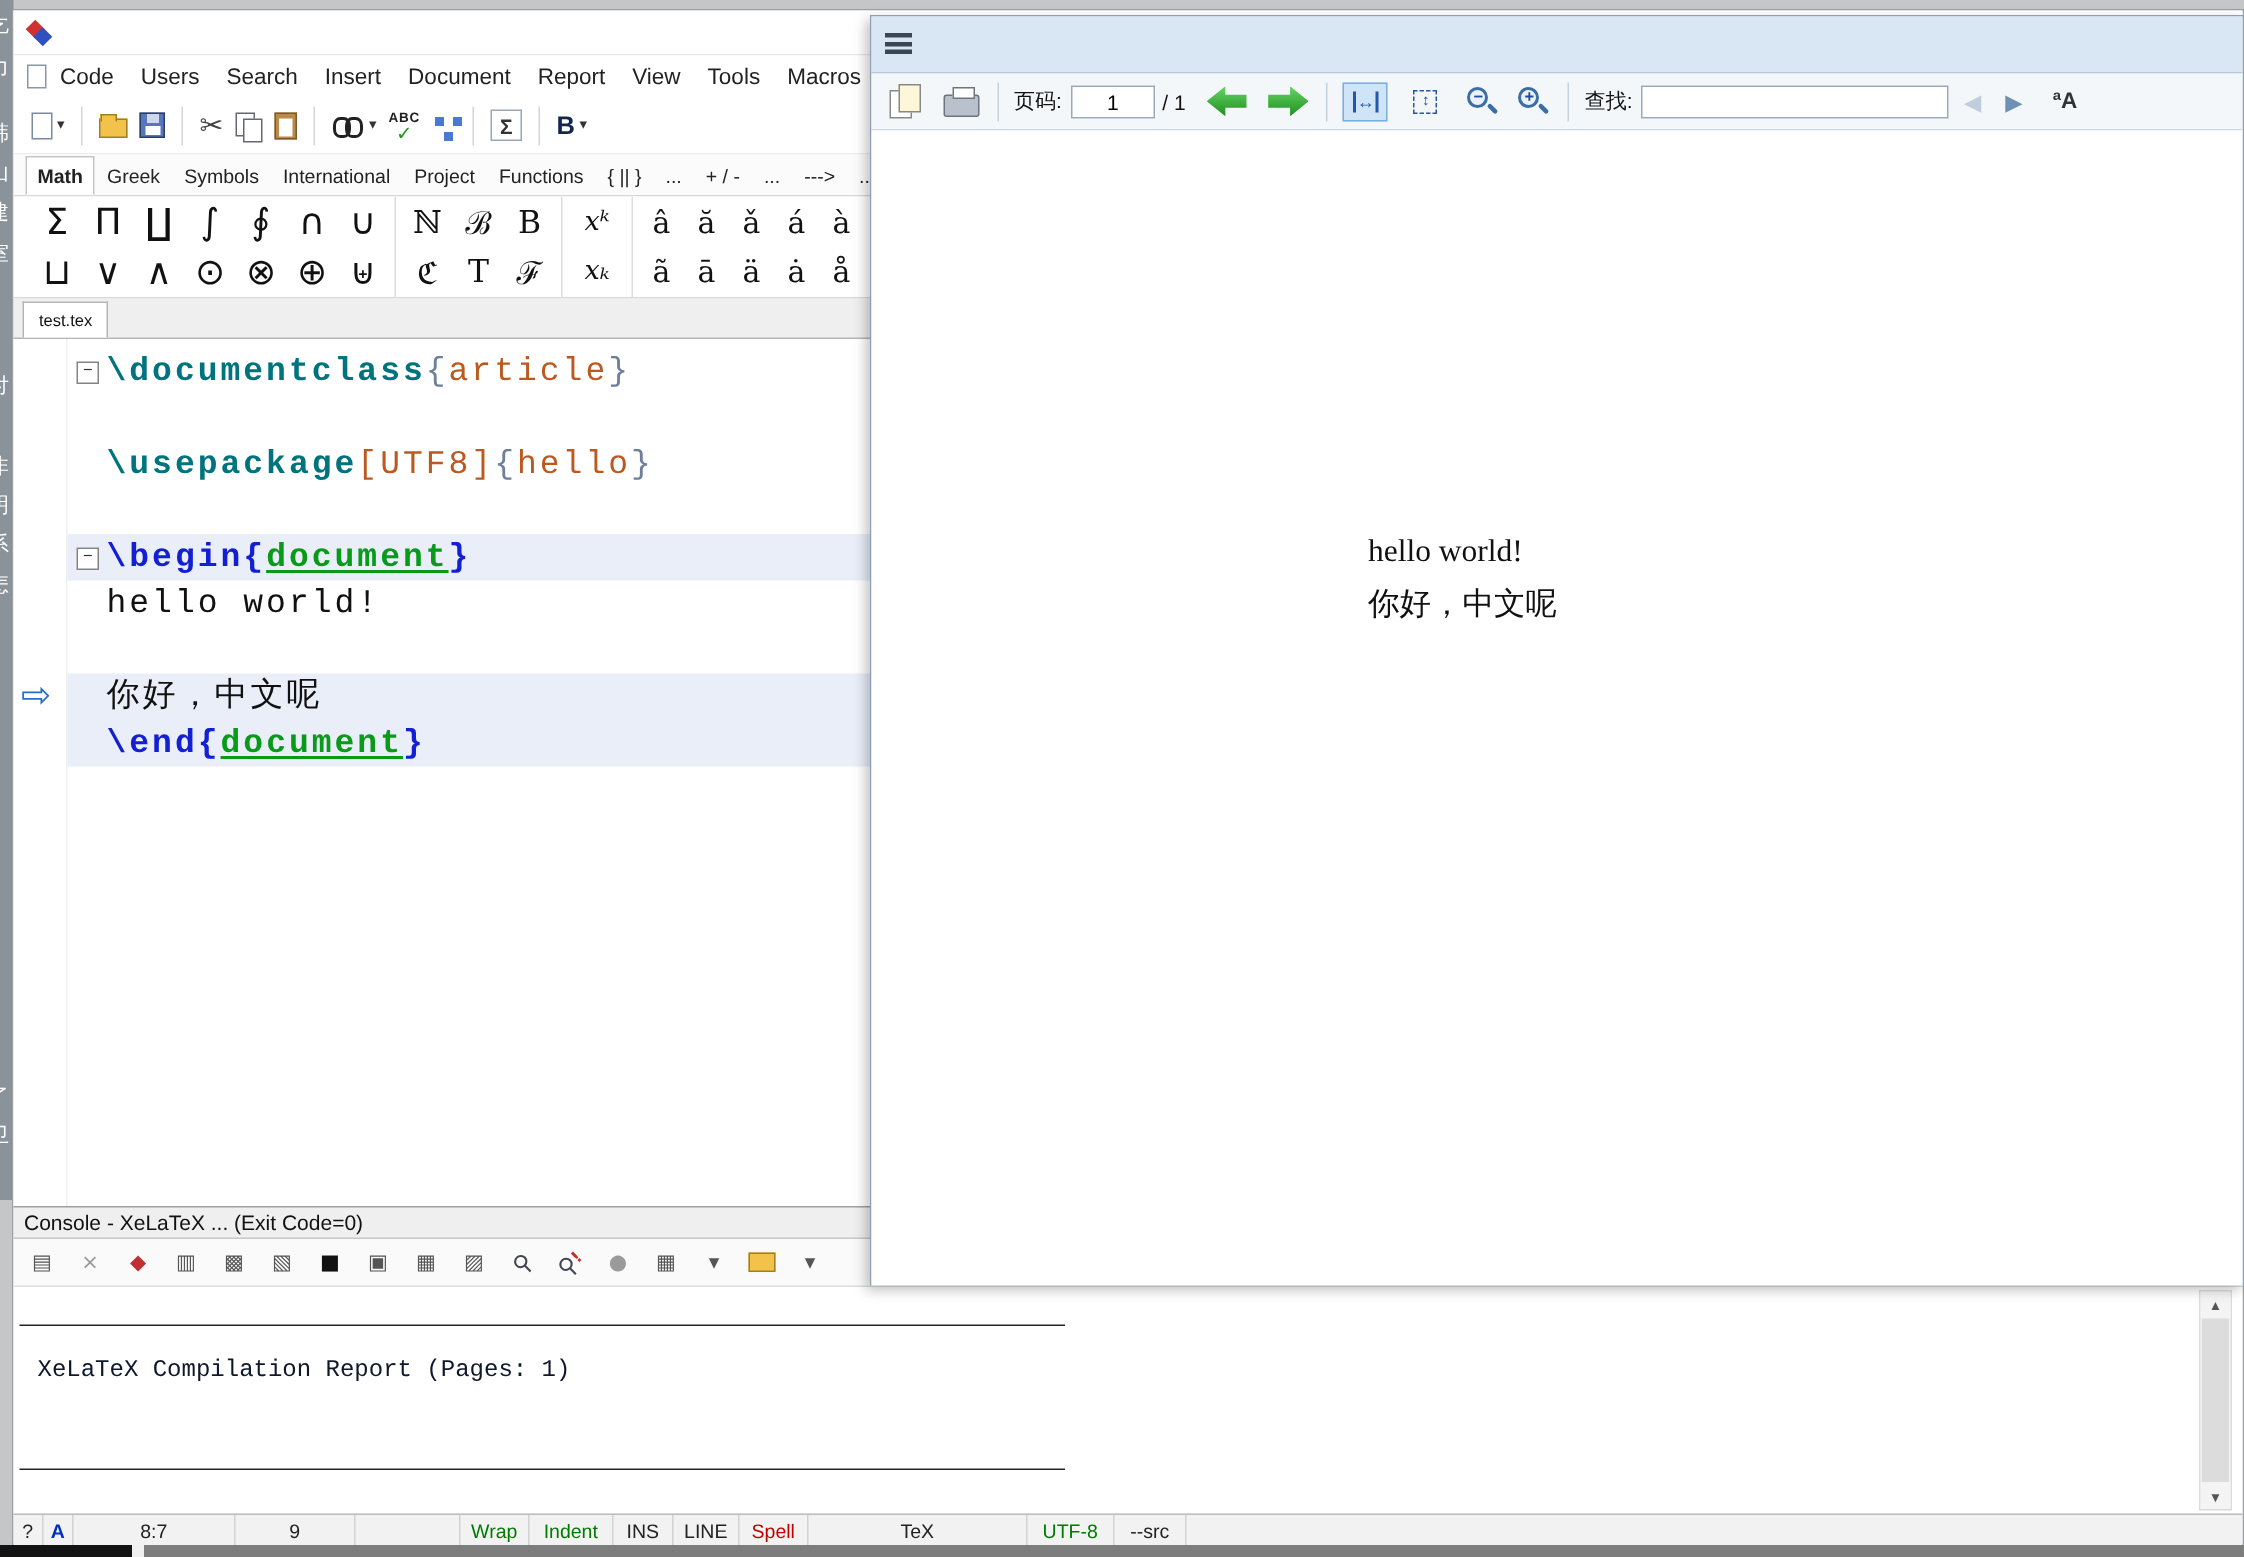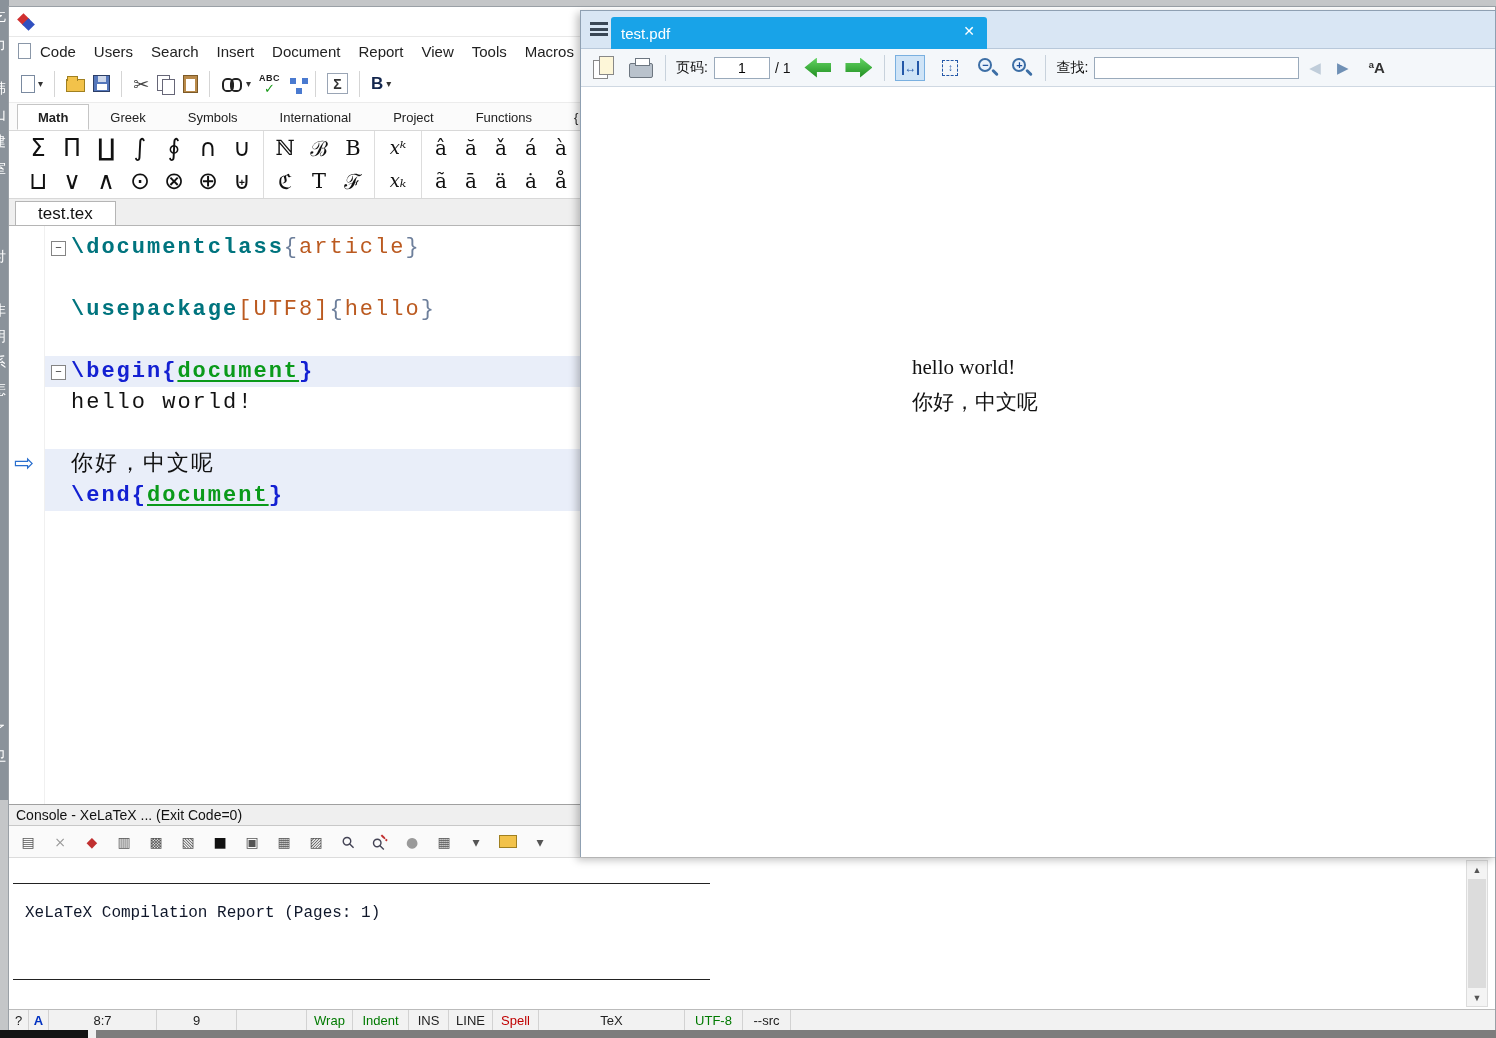--- a/index.html
+++ b/index.html
@@ -48,33 +48,33 @@
   .i-bino::before,.i-bino::after{content:'';position:absolute;top:1px;width:8px;height:10px;border:2px solid #222;border-radius:40%}
   .i-bino::before{left:1px}.i-bino::after{right:1px}
   .i-abc{display:flex;flex-direction:column;align-items:center;line-height:9px}
   .abc-txt{font-size:9px;font-weight:bold;color:#222;letter-spacing:.5px}
   .abc-check{color:#1a9a1a;font-size:13px;line-height:11px}
   .i-tree{width:6px;height:6px;background:#4a7ad0;box-shadow:12px 0 0 #4a7ad0,6px 10px 0 #4a7ad0;margin:2px 8px 8px 2px}
   .i-sigma{width:21px;height:21px;border:1px solid #9aa5b5;font-size:14px;font-weight:bold;color:#333;display:flex;align-items:center;justify-content:center}
   .i-bold{font-size:17px;font-weight:bold;color:#13264d}
   
   .mathtabs{position:absolute;left:0;top:96px;width:100%;height:28px;background:#fbfbfb;border-bottom:1px solid #d8d8d8;display:flex;align-items:flex-end;padding-left:8px}
-  .mtab{font-size:13px;color:#222;padding:5px 20px 4px;border:1px solid transparent;white-space:nowrap}
+  .mtab{font-size:13px;color:#222;padding:5px 7px 4px;border:1px solid transparent;white-space:nowrap}
   .mtab:nth-of-type(1){background:#fff;border-color:#c5c5c5;border-bottom-color:#fff;font-weight:bold}
   
   .mathpanel{position:absolute;left:0;top:124px;width:100%;height:68px;background:#fff;border-bottom:1px solid #d8d8d8;display:flex;padding-left:8px;overflow:hidden}
   .mgroup{border-right:1px solid #ddd;padding:0 4px}
   .mrow{display:flex;height:33px;align-items:center}
   .mcell{display:inline-flex;width:34px;height:32px;align-items:center;justify-content:center;color:#111;font-family:"DejaVu Sans",sans-serif;font-size:24px}
   .g1 .mcell{font-size:21px;font-family:"DejaVu Serif",serif}
   .g2 .mcell{width:38px;font-size:18px;font-style:italic;font-family:"DejaVu Serif",serif}
   .g3 .mcell{width:30px;font-size:20px;font-family:"DejaVu Serif",serif}
   
   .doctabs{position:absolute;left:0;top:192px;width:100%;height:27px;background:#efefef;border-bottom:1px solid #b5b5b5}
-  .doctab{position:absolute;left:6px;bottom:0;height:24px;padding:0 22px;background:#fff;border:1px solid #b5b5b5;border-bottom:none;font-size:17px;color:#111;display:flex;align-items:center}
+  .doctab{position:absolute;left:6px;bottom:0;height:24px;padding:0 10px;background:#fff;border:1px solid #b5b5b5;border-bottom:none;font-size:11px;color:#111;display:flex;align-items:center}
   
   .editor{position:absolute;left:0;top:219px;width:100%;height:578px;background:#fff;overflow:hidden}
   .gutter{position:absolute;left:0;top:0;width:36px;height:100%;background:#fff;border-right:1px solid #f0f0f0}
   .cur-arrow{position:absolute;left:5px;top:222px;font-size:24px;color:#2a6fce;line-height:31px;font-family:"DejaVu Sans",sans-serif}
   #code-lines{position:absolute;left:36px;top:6px;right:0}
   .cline{height:31px;line-height:31px;white-space:pre;font-family:"Liberation Mono","DejaVu Sans Mono",monospace;font-size:22px;letter-spacing:2px}
   .cline.hl{background:#e9eef9}
   .foldcol{position:relative;display:inline-block;width:26px;height:31px;vertical-align:top}
   .foldbox::after{content:'\2212';position:absolute;left:6px;top:9px;width:13px;height:13px;border:1px solid #848484;background:#fff;
     font:11px/11px "Liberation Sans",sans-serif;text-align:center;color:#333;letter-spacing:0}
@@ -397,24 +397,20 @@
 </div>
 
 <div id="pdfwin">
 
   <div class="pdf-tabbar">
     <span class="hamburger">
         <span></span>
         <span></span>
         <span></span>
       </span>
-    <div class="pdf-tab">
-      <span>test.pdf</span>
-      <span class="pdf-tab-close">✕</span>
-    </div>
   </div>
 
   <div class="pdf-toolbar">
     <span class="pages-ico"></span>
     <span class="printer"></span>
     <span class="psep"></span>
     <span class="plabel">页码:</span>
     <input class="pinput" value="1" style="">
     <span class="ptotal">/ 1</span>
     <span class="nav-arrow nav-left"></span>

